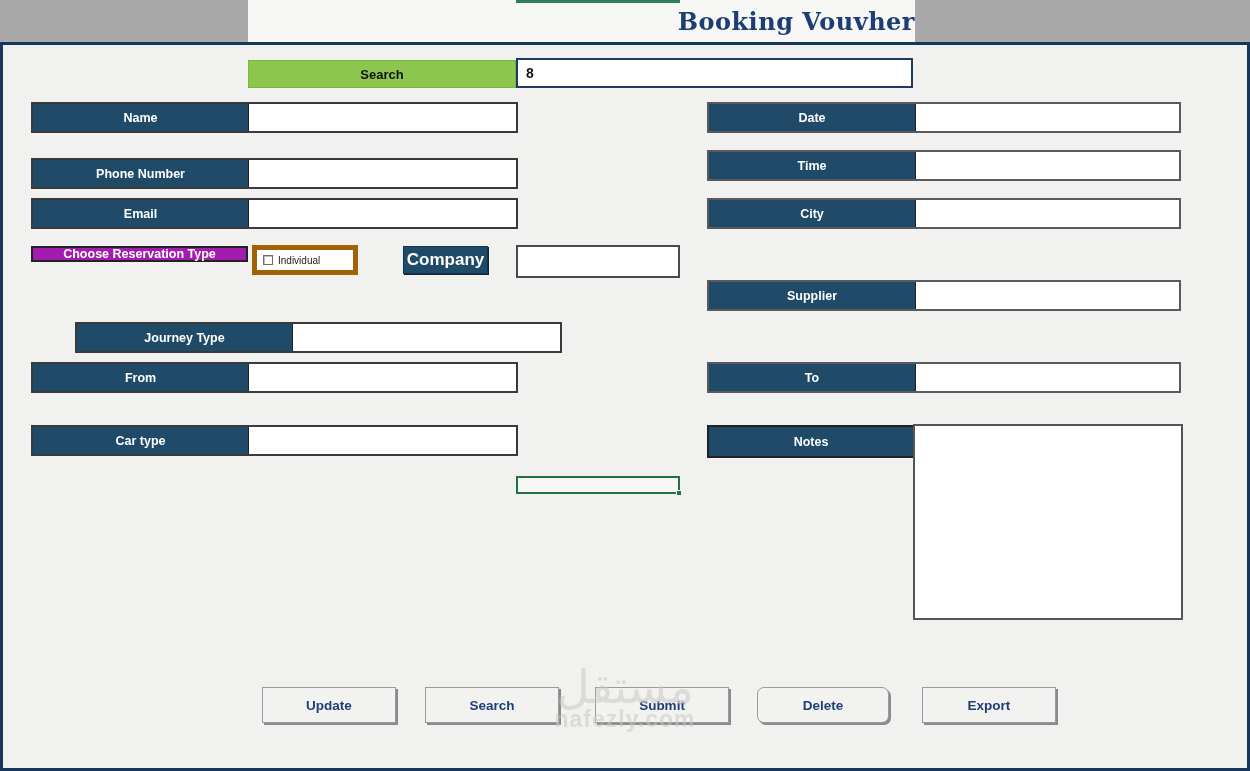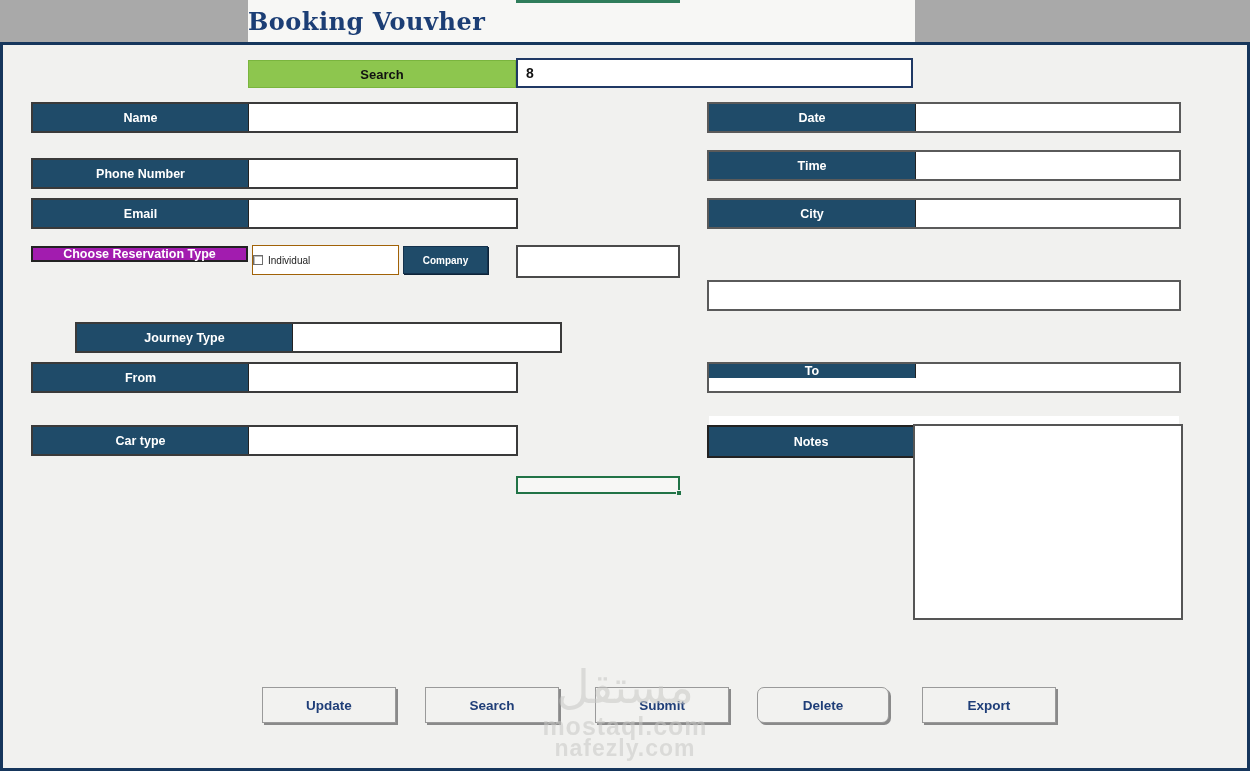--- a/index.html
+++ b/index.html
@@ -2,21 +2,21 @@
 <html><head>
 <meta charset="utf-8">
 <style>
   * { margin:0; padding:0; box-sizing:border-box; }
   html,body { width:1250px; height:771px; font-family:"Liberation Sans", sans-serif; }
   #stage{ position:relative; width:1250px; height:771px; background:#e9e9e7; overflow:hidden; }
 
   
   .topbar-gray{ position:absolute; top:0; height:42px; background:#a9a9a9; }
   .title-band{ position:absolute; left:248px; top:0; width:667px; height:42px; background:#f7f7f5;
-               display:flex; align-items:center; justify-content:flex-start; }
+               display:flex; align-items:center; justify-content:flex-end; }
   .title-band .title{ font-family:"DejaVu Serif", serif; font-weight:bold; font-size:24px; color:#1c3e75; letter-spacing:.5px; }
   .accent-line{ position:absolute; left:516px; top:0; width:164px; height:3px; background:#2f7d5b; }
 
   
   .frame{ position:absolute; left:0; top:42px; width:1250px; height:729px;
           background:#f1f1ef; border:3px solid #16365c; }
 
   
   .search-label{ position:absolute; left:248px; top:60px; width:268px; height:28px; background:#8dc64e;
                  border:1px solid #7ab53e; display:flex; align-items:center; justify-content:center;
@@ -33,27 +33,27 @@
                 display:flex; align-items:center; justify-content:center; height:100%; border-right:1px solid #222; }
   .field-row.left .field-label{ width:216px; }
   .field-row.right .field-label{ width:207px; }
   .field-input{ flex:1; border:none; outline:none; background:#fff; font-size:13px; padding-left:6px;
                 font-family:"Liberation Sans", sans-serif; }
 
   
   .res-label{ position:absolute; left:31px; top:246px; width:217px; height:16px; background:#a21caf;
               border:2px solid #222; color:#fff; font-weight:bold; font-size:12.5px;
               display:flex; align-items:center; justify-content:center; }
-  .checkbox-box{ position:absolute; left:252px; top:245px; width:147px; height:30px; background:#fff;
-                 border:1px solid #a16207; display:flex; align-items:center; gap:5px; cursor:default; }
+  .checkbox-box{ position:absolute; left:252px; top:245px; width:106px; height:30px; background:#fff;
+                 border:5px solid #a16207; display:flex; align-items:center; padding-left:6px; gap:5px; cursor:default; }
   .checkbox-square{ width:10px; height:10px; background:#fff; border:1px solid #6e6e6e;
                     box-shadow:inset 1px 1px 0 #bbb; }
   .checkbox-text{ font-size:10px; color:#222; }
   .company-btn{ position:absolute; left:403px; top:246px; width:85px; height:28px; background:#1f4b69;
-                border:1px solid #14324d; color:#fff; font-weight:bold; font-size:10px;
+                border:1px solid #14324d; color:#fff; font-weight:bold; font-size:17px;
                 display:flex; align-items:center; justify-content:center; cursor:pointer;
                 box-shadow:1px 1px 0 #0e2438; }
   .extra-box{ position:absolute; left:516px; top:245px; width:164px; height:33px; background:#fff;
               border:2px solid #4a4a4a; }
 
   
   .notes-label{ position:absolute; left:707px; top:425px; width:208px; height:33px; background:#1f4b69;
                 border:2px solid #222; color:#fff; font-weight:bold; font-size:12.5px;
                 display:flex; align-items:center; justify-content:center; }
   .notes-area{ position:absolute; left:913px; top:424px; width:270px; height:196px; background:#fff;
@@ -136,39 +136,39 @@
   </div>
   <div class="field-row right" style="top:150px;">
     <div class="field-label">Time</div>
     <input class="field-input" value="" style="">
   </div>
   <div class="field-row right" style="top:198px;">
     <div class="field-label">City</div>
     <input class="field-input" value="" style="">
   </div>
   <div class="field-row right" style="top:280px;">
+    <div class="field-label">Supplier</div>
     <input class="field-input" value="" style="">
   </div>
-  <div class="field-row right" style="top:362px;flex-direction:column;">
+  <div class="field-row right" style="top:362px;">
     <div class="field-label">To</div>
     <input class="field-input" value="" style="">
   </div>
 
   <div class="notes-label">Notes</div>
   <textarea class="notes-area" style=""></textarea>
 
   <div class="sel-cell">
     <span class="handle"></span>
   </div>
 
   <div class="action-btn" style="left:262px; width:134px;">Update</div>
   <div class="action-btn" style="left:425px; width:134px;">Search</div>
   <div class="action-btn" style="left:595px; width:134px;">Submit</div>
   <div class="action-btn" style="left:757px; width:132px;border-radius:7px;">Delete</div>
   <div class="action-btn" style="left:922px; width:134px;">Export</div>
 
   <div class="watermark">
     <div class="ar">مستقل</div>
-    <div class="l1">mostaql.com</div>
     <div class="l2">nafezly.com</div>
   </div>
 
 </div>
 
 </body></html>

